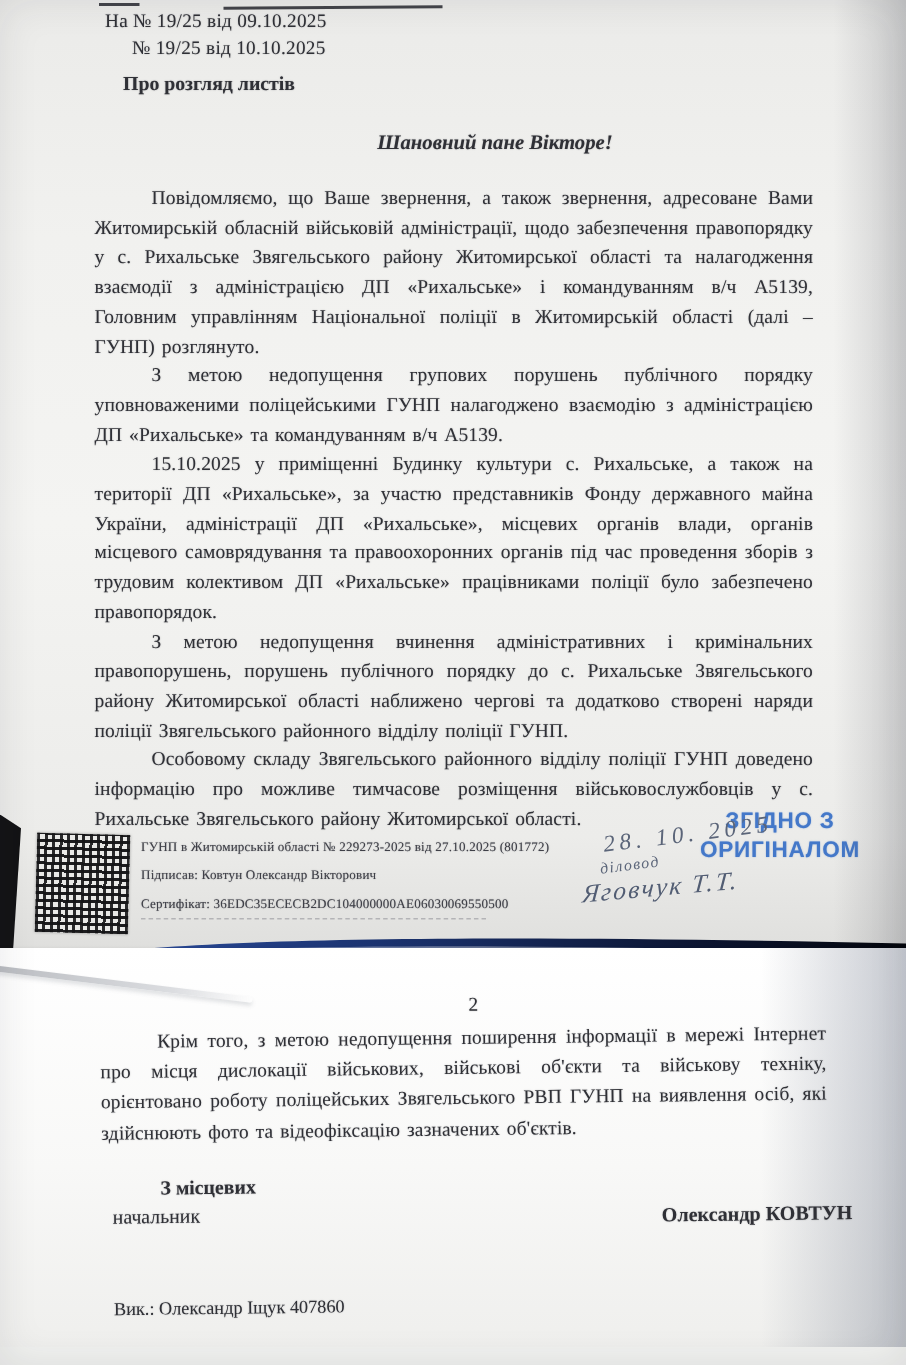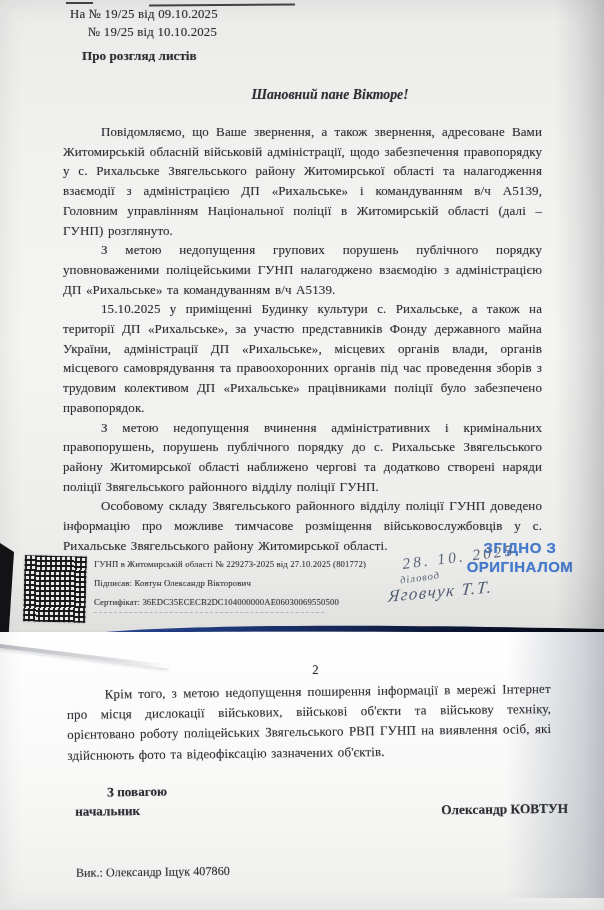--- a/index.html
+++ b/index.html
@@ -70,21 +70,21 @@
           box-shadow:0 2px 3px rgba(140,145,155,.35);}
   .p2wrap{position:absolute;left:0;top:0;width:604px;transform:rotate(-.7deg);}
   .pagenum{position:absolute;left:300px;top:30px;width:30px;text-align:center;
            font-size:13px;text-shadow:0 0 1px rgba(47,48,54,.35);}
   .body2{position:absolute;left:66px;top:50px;width:484px;}
   .body2 p{margin:0;text-align:justify;text-indent:38px;font-size:13px;
            line-height:20.2px;word-spacing:1.2px;letter-spacing:.1px;
            text-shadow:0 0 1px rgba(47,48,54,.35);}
   .respect{position:absolute;left:105px;top:150px;font-weight:bold;font-size:13.2px;
            text-shadow:0 0 1px rgba(47,48,54,.4);}
-  .chief{position:absolute;left:73px;top:169px;font-weight:bold;font-size:13.2px;
+  .chief{position:absolute;left:73px;top:169px;font-weight:normal;font-size:13.2px;
          text-shadow:0 0 1px rgba(47,48,54,.4);}
   .signer{position:absolute;left:370px;top:172px;width:196px;text-align:right;
           font-weight:bold;font-size:13.4px;text-shadow:0 0 1px rgba(47,48,54,.4);}
   .executor{position:absolute;left:73px;top:231px;font-size:12.2px;
             text-shadow:0 0 1px rgba(47,48,54,.35);}
 
   .bottomstrip{position:absolute;left:0;top:898px;width:604px;height:12px;background:#f0f1ef;}
   .vignette{position:absolute;inset:0;pointer-events:none;
             box-shadow:inset 0 0 26px rgba(40,42,50,.10);}
 </style>
@@ -145,21 +145,21 @@
     <path d="M62,20 C160,12 340,10 604,18 L604,24 C420,17 170,15 70,24 Z" fill="#ffffff" opacity="0.35"></path>
   </svg>
 
   <div class="photo2">
     <div class="crease"></div>
     <div class="p2wrap">
       <div class="pagenum">2</div>
       <div class="body2">
         <p>Крім того, з метою недопущення поширення інформації в мережі Інтернет про місця дислокації військових, військові об'єкти та військову техніку, орієнтовано роботу поліцейських Звягельського РВП ГУНП на виявлення осіб, які здійснюють фото та відеофіксацію зазначених об'єктів.</p>
       </div>
-      <div class="respect">З повагою</div>
+      <div class="respect">З місцевих</div>
       <div class="chief">начальник</div>
       <div class="signer">Олександр КОВТУН</div>
       <div class="executor">Вик.: Олександр Іщук 407860</div>
     </div>
   </div>
 
   <div class="bottomstrip"></div>
   <div class="vignette"></div>
 </div>
 

